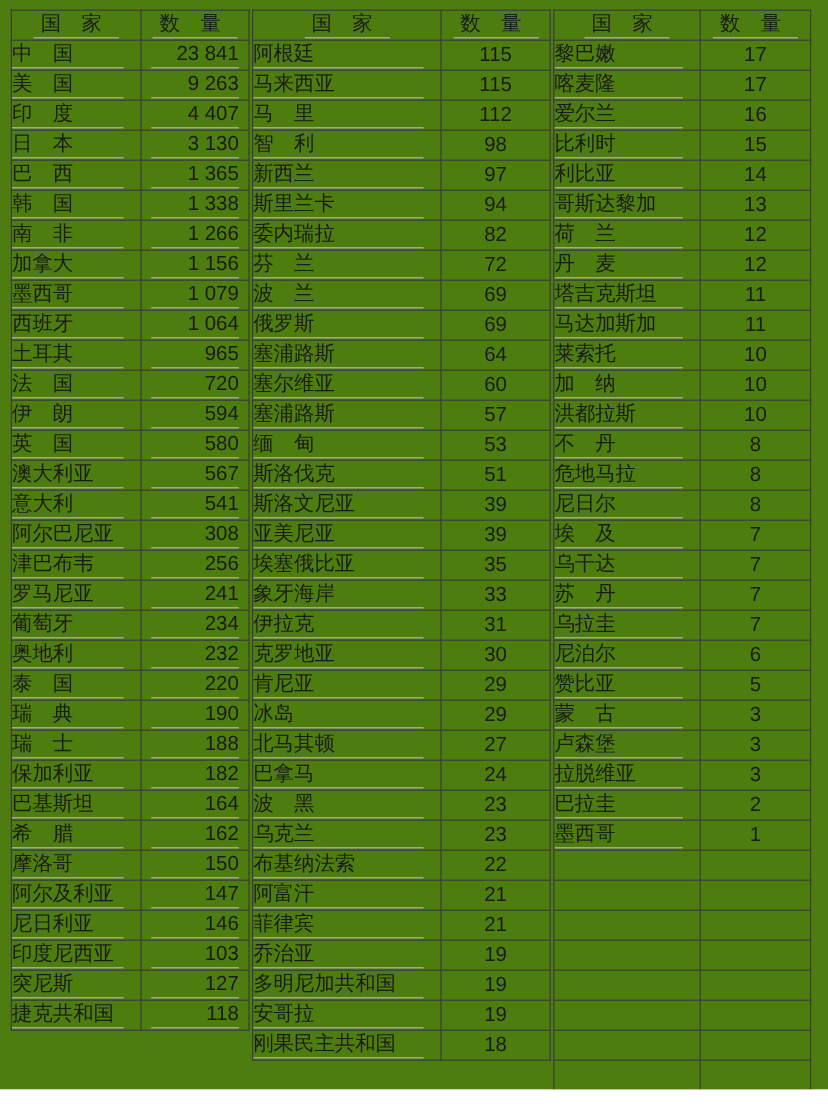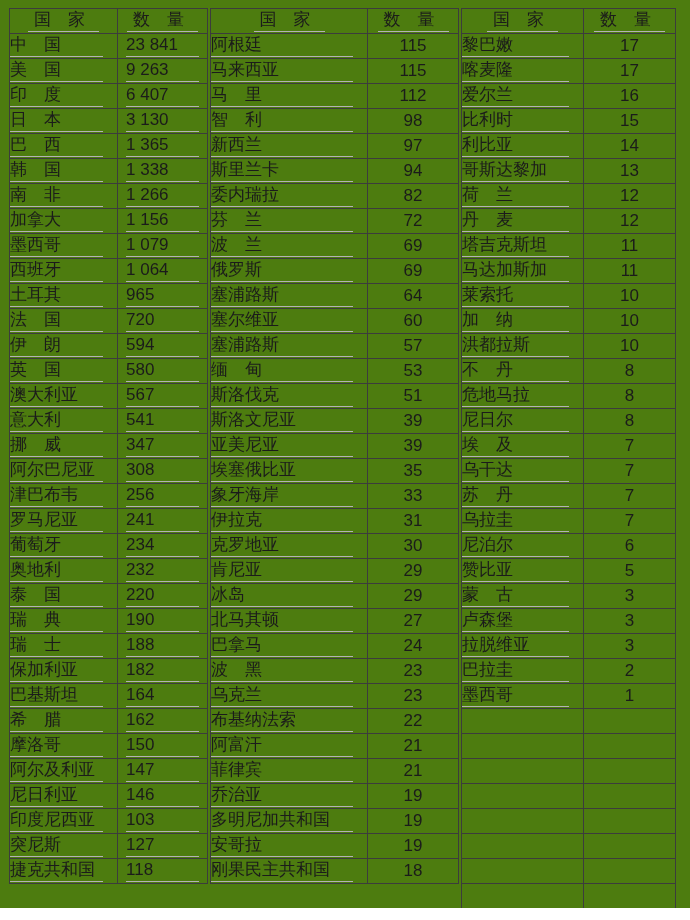--- a/index.html
+++ b/index.html
@@ -60,21 +60,21 @@
   .u-head {
     padding-left: 6px;
     padding-right: 14px;
   }
   .u-name {
     width: calc(100% - 14px);
     text-align: left;
   }
   .u-num {
     width: 82%;
-    text-align: left;
+    text-align: right;
   }
 </style>
 </head>
 <body>
 
 <div class="page">
   <div class="table-wrap">
 
     <table class="grp">
       <colgroup>
@@ -91,21 +91,21 @@
           <tr>
             <td class="c-name"><span class="u u-name">中　国</span></td>
             <td class="c-num"><span class="u u-num">23 841</span></td>
           </tr>
           <tr>
             <td class="c-name"><span class="u u-name">美　国</span></td>
             <td class="c-num"><span class="u u-num">9 263</span></td>
           </tr>
           <tr>
             <td class="c-name"><span class="u u-name">印　度</span></td>
-            <td class="c-num"><span class="u u-num">6 407</span></td>
+            <td class="c-num"><span class="u u-num">4 407</span></td>
           </tr>
           <tr>
             <td class="c-name"><span class="u u-name">日　本</span></td>
             <td class="c-num"><span class="u u-num">3 130</span></td>
           </tr>
           <tr>
             <td class="c-name"><span class="u u-name">巴　西</span></td>
             <td class="c-num"><span class="u u-num">1 365</span></td>
           </tr>
           <tr>
@@ -144,24 +144,20 @@
             <td class="c-name"><span class="u u-name">英　国</span></td>
             <td class="c-num"><span class="u u-num">580</span></td>
           </tr>
           <tr>
             <td class="c-name"><span class="u u-name">澳大利亚</span></td>
             <td class="c-num"><span class="u u-num">567</span></td>
           </tr>
           <tr>
             <td class="c-name"><span class="u u-name">意大利</span></td>
             <td class="c-num"><span class="u u-num">541</span></td>
-          </tr>
-          <tr>
-            <td class="c-name"><span class="u u-name">挪　威</span></td>
-            <td class="c-num"><span class="u u-num">347</span></td>
           </tr>
           <tr>
             <td class="c-name"><span class="u u-name">阿尔巴尼亚</span></td>
             <td class="c-num"><span class="u u-num">308</span></td>
           </tr>
           <tr>
             <td class="c-name"><span class="u u-name">津巴布韦</span></td>
             <td class="c-num"><span class="u u-num">256</span></td>
           </tr>
           <tr>

